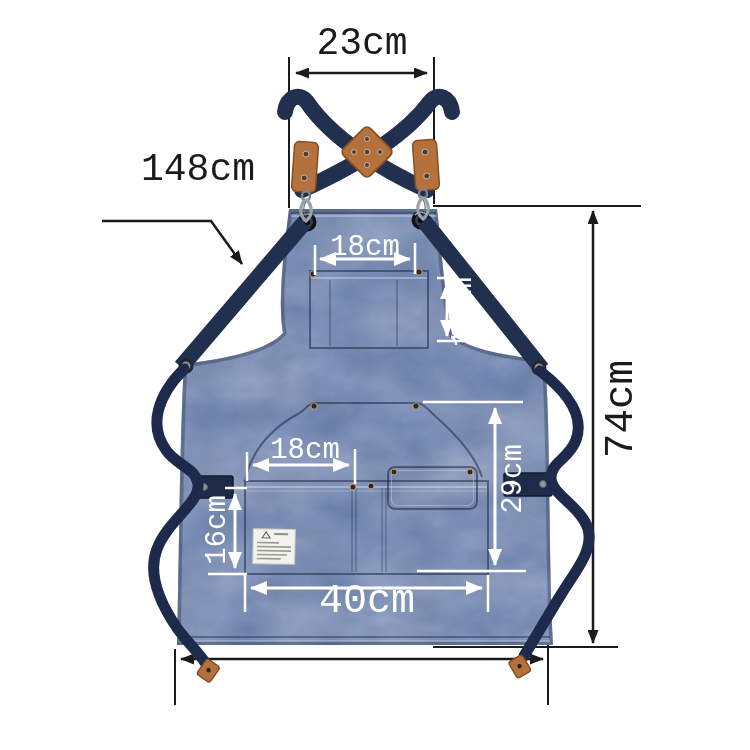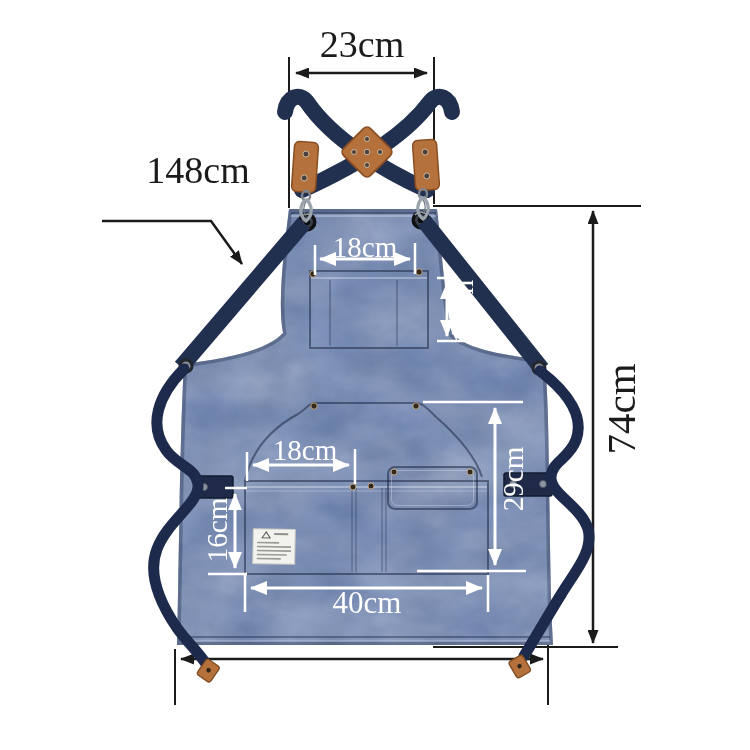--- a/index.html
+++ b/index.html
@@ -1,27 +1,27 @@
 <!DOCTYPE html>
 <html><head>
 <meta charset="utf-8">
 <style>
   html,body{margin:0;padding:0;background:#ffffff;}
   .stage{position:relative;width:654px;height:750px;background:#ffffff;overflow:hidden;
-         font-family:Liberation Serif, serif;}
+         font-family:Liberation Mono, monospace;}
   .stage svg{position:absolute;left:0;top:0;}
   .dim{position:absolute;white-space:nowrap;line-height:1;letter-spacing:0px;
        transform:translate(-50%,-50%);}
   .dim.black{color:#1b1b1b;}
   .dim.white{color:#ffffff;}
   .dim.vert{transform:translate(-50%,-50%) rotate(-90deg);}
   .s38{font-size:38px;}
   .s40{font-size:41px;}
   .s29{font-size:29px;}
-  .s31{font-size:31px;text-align:center;}
+  .s31{font-size:40px;text-align:center;}
 </style>
 </head>
 <body>
 
 <div class="stage">
 <svg width="750" height="750" viewBox="0 0 750 750">
   <defs>
     <marker id="mb" markerUnits="userSpaceOnUse" markerWidth="14" markerHeight="11" refX="13" refY="5.5" orient="auto-start-reverse">
       <path d="M0,0 L14,5.5 L0,11 z" fill="#1b1b1b"></path>
     </marker>

